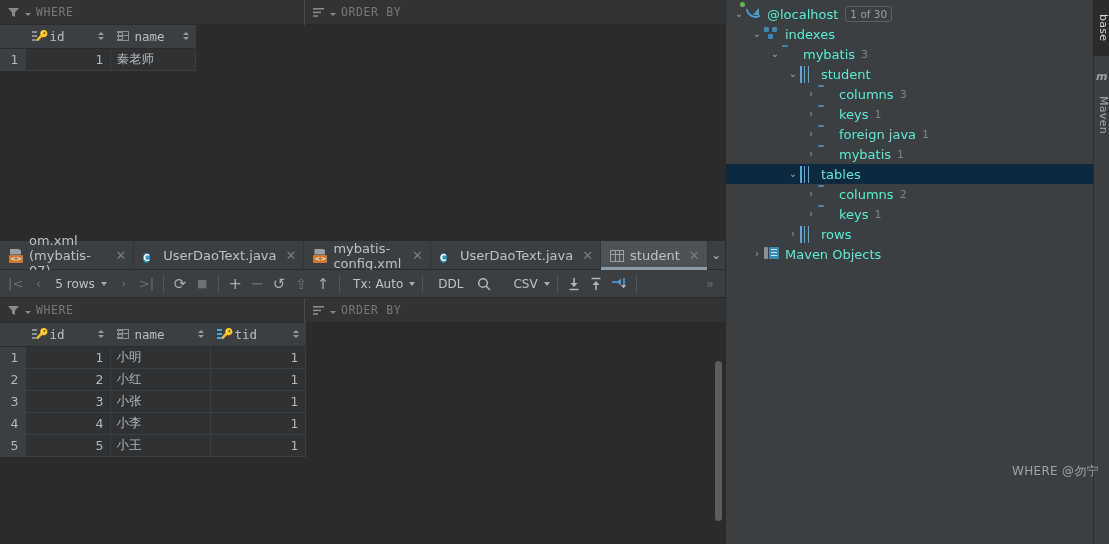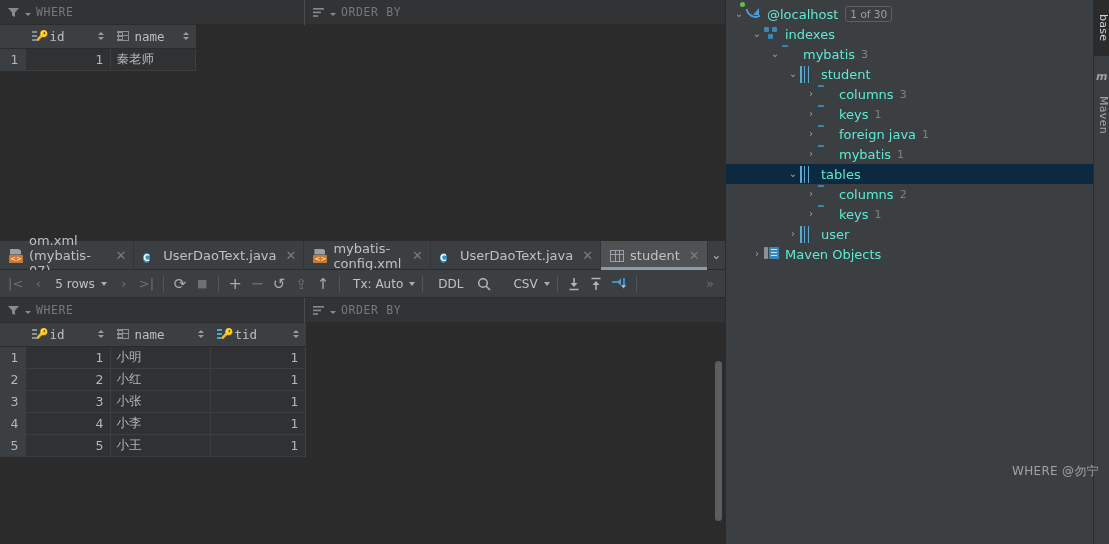--- a/index.html
+++ b/index.html
@@ -623,21 +623,21 @@
         </div>
         <div class="tnode" style="padding-left: 78px;">
           <span class="twist">›</span>
           <span class="tico"><span class="i-folder"></span></span>
           <span class="t-label">keys</span>
           <span class="t-count">1</span>
         </div>
         <div class="tnode" style="padding-left: 60px;">
           <span class="twist">›</span>
           <span class="tico"><span class="i-table"></span></span>
-          <span class="t-label">user</span>
+          <span class="t-label">rows</span>
         </div>
         <div class="tnode" style="padding-left: 24px;">
           <span class="twist">›</span>
           <span class="tico"><span class="i-server"><span class="l"></span><span class="r"></span></span></span>
           <span class="t-label">Maven Objects</span>
         </div>
       </div>
   </div>
 
   <div class="strip">

